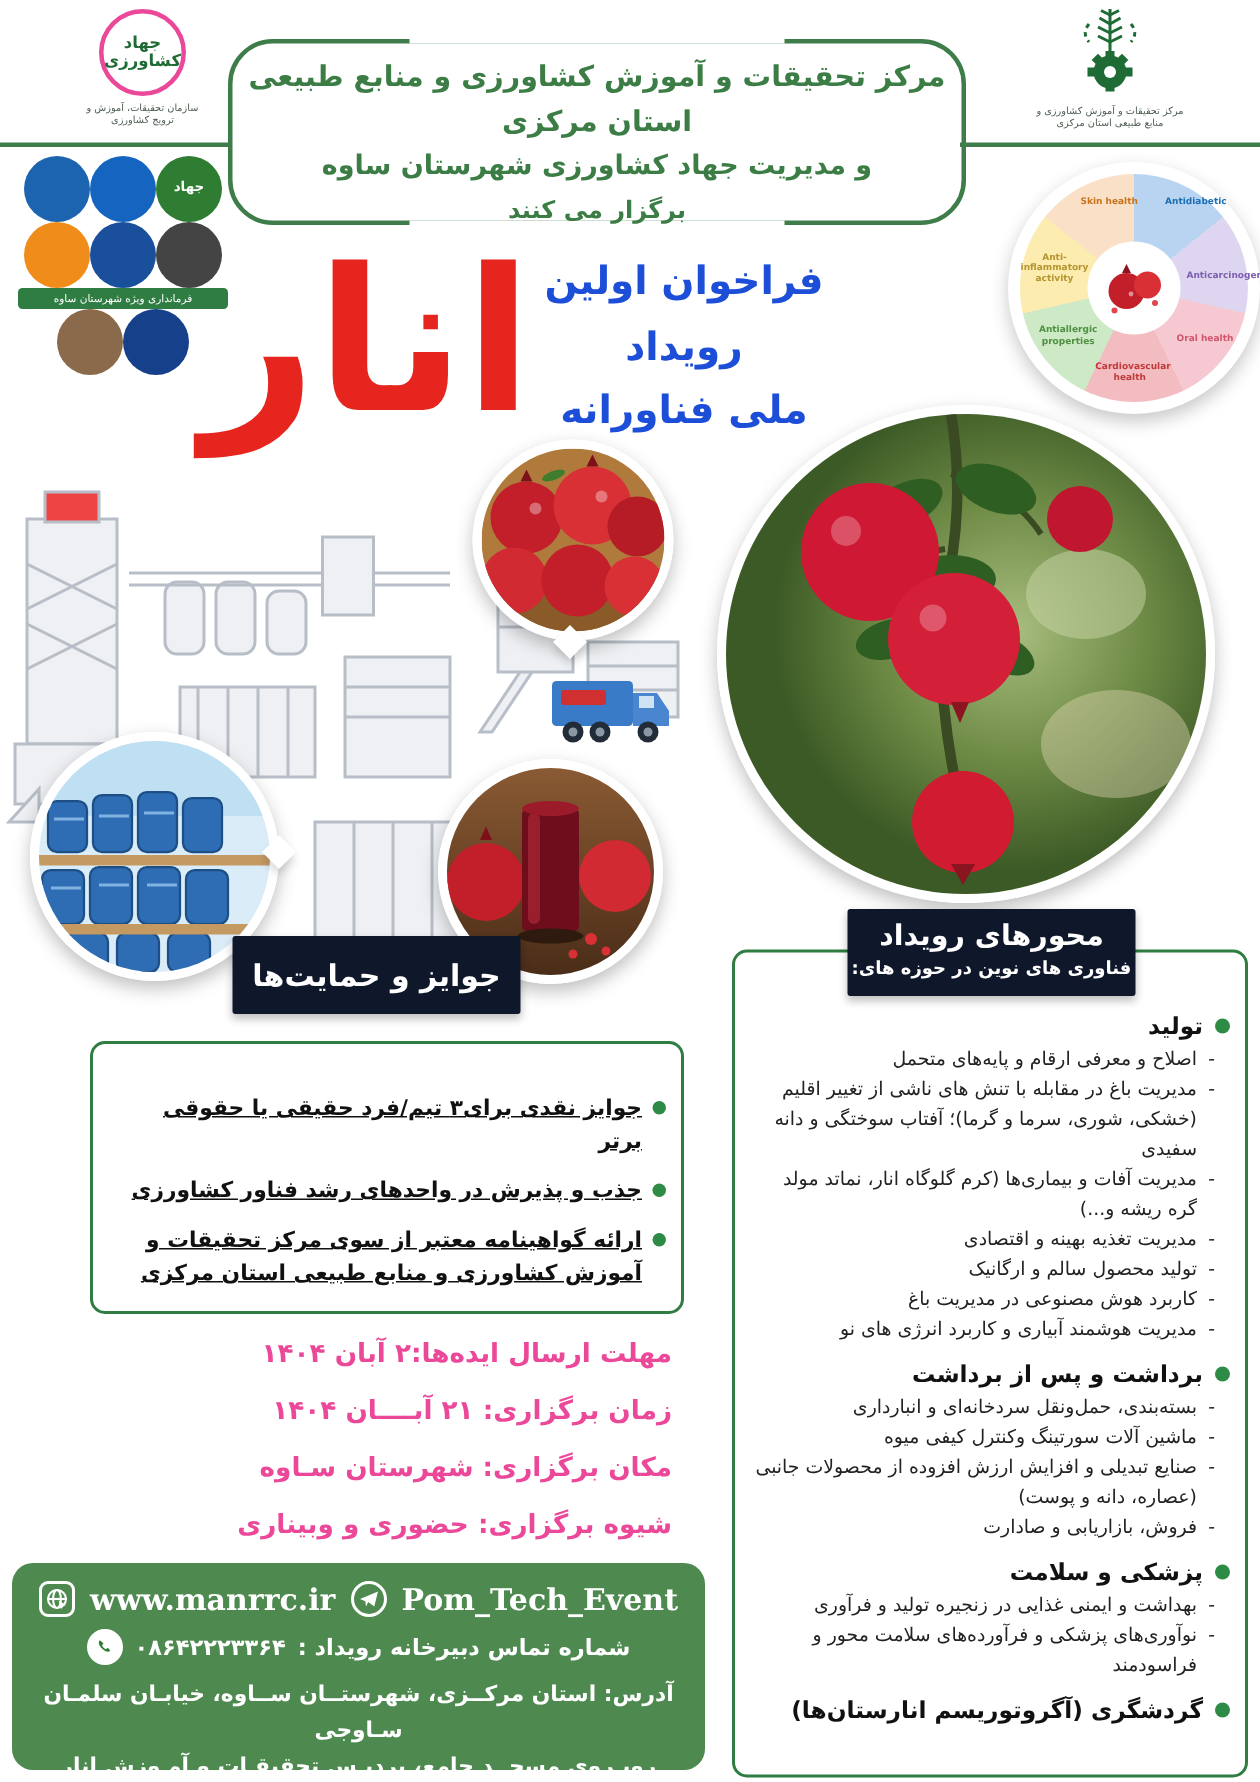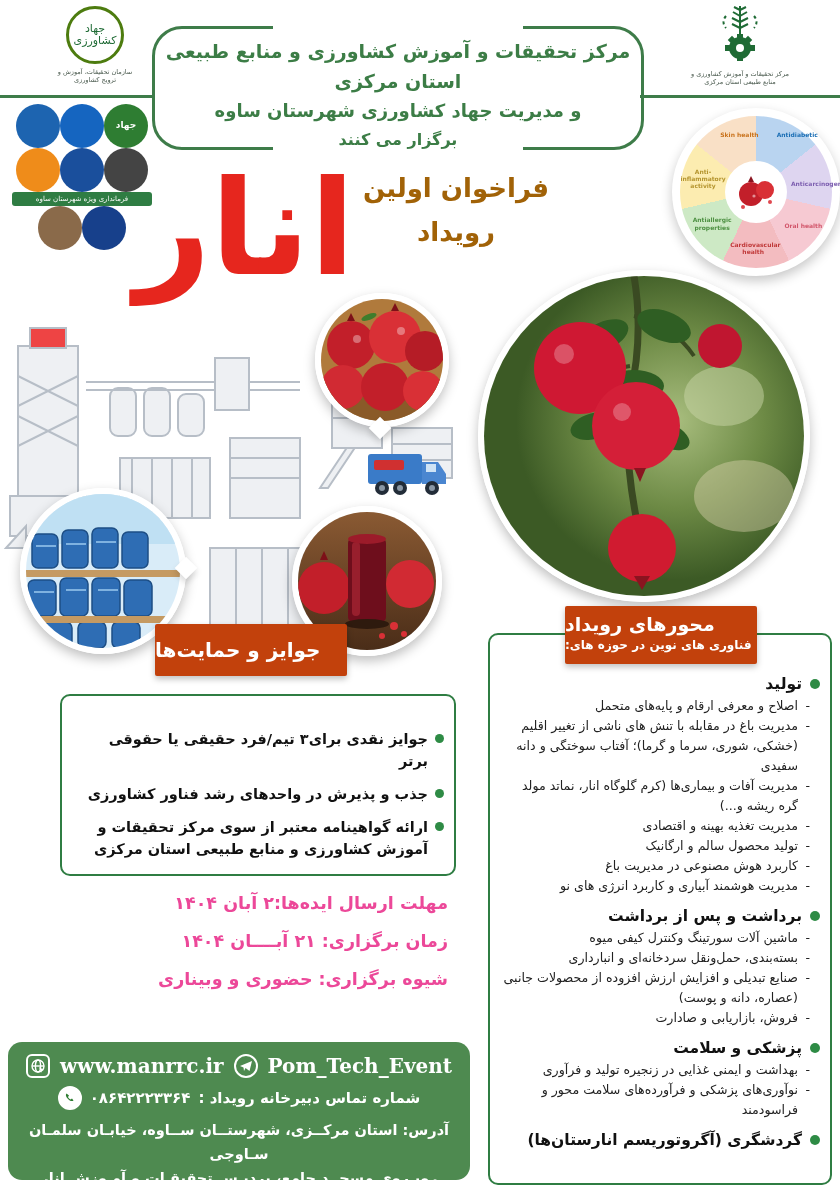--- a/index.html
+++ b/index.html
@@ -11,58 +11,58 @@
   
   .rule{height:3px;background:#3e7c49;top:95px;}
   .bracket{left:152px;top:26px;width:492px;height:124px;border:3px solid #3e7c49;border-radius:30px;}
   .bracket-gap{background:#fff;height:5px;width:250px;left:273px;}
   .org-lines{left:160px;top:36px;width:476px;text-align:center;color:#3c7d46;font-weight:bold;}
   .org-l1{font-size:19px;line-height:30px;}
   .org-l2{font-size:18px;line-height:30px;}
   .org-l3{font-size:16px;line-height:28px;}
   
   .jihad-wrap{left:55px;top:6px;width:80px;text-align:center;}
-  .jihad-circle{width:58px;height:58px;margin:0 auto;border:3px solid #4d7c0f;border-radius:50%;
-    display:flex;align-items:center;justify-content:center;color:#1f6b35;font-weight:normal;font-size:11px;line-height:1.1;}
+  .jihad-circle{width:58px;height:58px;margin:0 auto;border:3px solid #ec4899;border-radius:50%;
+    display:flex;align-items:center;justify-content:center;color:#1f6b35;font-weight:bold;font-size:11px;line-height:1.1;}
   .tiny-cap{font-size:6.5px;color:#4a5a4e;margin-top:4px;line-height:1.3;}
   .emblem-wrap{left:690px;top:4px;width:100px;text-align:center;}
   
   .logo-grid{left:6px;top:104px;width:152px;display:flex;flex-wrap:wrap;gap:0;justify-content:center;align-content:flex-start;}
   .logo-chip{width:44px;height:44px;border-radius:50%;display:flex;align-items:center;justify-content:center;
              color:#fff;font-size:9px;font-weight:bold;text-align:center;line-height:1.1;overflow:hidden;}
   .logo-banner{width:140px;height:14px;border-radius:3px;color:#fff;font-size:7px;display:flex;align-items:center;justify-content:center;}
   
   .wheel{left:672px;top:108px;width:168px;height:168px;border-radius:50%;background:#fff;
          box-shadow:0 5px 12px rgba(0,0,0,.22);display:flex;align-items:center;justify-content:center;}
   .wheel-pie{width:152px;height:152px;border-radius:50%;position:relative;
     background:conic-gradient(#b9d4f0 0deg 51.4deg,#ded5f0 51.4deg 102.8deg,#f6c9d2 102.8deg 154.3deg,
                #f3bcc0 154.3deg 205.7deg,#cde9c5 205.7deg 257.1deg,#fcecb0 257.1deg 308.6deg,#f9e0c6 308.6deg 360deg);}
   .wheel-center{position:absolute;left:50%;top:50%;width:62px;height:62px;margin:-31px 0 0 -31px;border-radius:50%;
     background:#fff;display:flex;align-items:center;justify-content:center;}
   .wheel-label{position:absolute;font-size:6px;font-weight:bold;width:46px;text-align:center;line-height:1.2;}
   
   .big-word{left:140px;top:128px;width:215px;height:205px;color:#e6261e;font-weight:bold;font-size:132px;
             text-align:center;line-height:200px;}
-  .sub-title{left:340px;top:166px;width:232px;text-align:center;color:#a16207;font-weight:bold;}
+  .sub-title{left:340px;top:166px;width:232px;text-align:center;color:#1d4ed8;font-weight:bold;}
   .sub1{font-size:26px;line-height:44px;}
   .sub2{font-size:26px;line-height:40px;}
   
   .photo-circle{border-radius:50%;border:6px solid #fff;box-shadow:0 5px 12px rgba(0,0,0,.25);overflow:hidden;}
   .c-pomes{left:315px;top:293px;width:134px;height:134px;}
   .c-tree{left:478px;top:270px;width:332px;height:332px;}
   .c-barrels{left:20px;top:488px;width:166px;height:166px;}
   .c-juice{left:292px;top:506px;width:150px;height:150px;}
   .tail{width:16px;height:16px;background:#fff;transform:rotate(45deg);box-shadow:3px 3px 6px rgba(0,0,0,.15);}
   
   .box{background:#fff;border:2.5px solid #2f7d43;border-radius:10px;}
-  .band{background:#c2410c;color:#fff;text-align:left;box-shadow:0 3px 6px rgba(0,0,0,.25);}
+  .band{background:#0f172a;color:#fff;text-align:center;box-shadow:0 3px 6px rgba(0,0,0,.25);}
   .prizes-box{left:60px;top:694px;width:396px;height:182px;}
   .prizes-band{left:155px;top:624px;width:192px;height:52px;font-size:20px;font-weight:bold;line-height:52px;border-radius:2px;}
   .prizes-items{left:78px;top:728px;width:366px;}
-  .prize-item{font-size:14.5px;font-weight:600;color:#111;line-height:22px;margin-bottom:11px;position:relative;padding-right:16px;text-align:right;}
+  .prize-item{font-size:14.5px;font-weight:600;color:#111;line-height:22px;margin-bottom:11px;position:relative;padding-right:16px;text-align:right;text-decoration:underline;}
   .prize-item::before{content:"";position:absolute;right:0;top:6px;width:9px;height:9px;border-radius:50%;background:#2e8b45;}
   
   .details{left:70px;top:884px;width:378px;text-align:right;color:#ec4899;font-weight:bold;font-size:17.5px;line-height:38px;}
   
   .footer{left:8px;top:1042px;width:462px;height:138px;background:#4e8a50;border-radius:14px;color:#fff;padding:10px 14px;}
   .f-row1{display:flex;align-items:center;justify-content:center;gap:10px;font-family:"DejaVu Serif","Liberation Serif",serif;
           font-weight:bold;font-size:20px;margin-top:2px;}
   .f-ic{width:24px;height:24px;border:2px solid #fff;border-radius:6px;display:flex;align-items:center;justify-content:center;}
   .f-ic svg{display:block;}
   .f-row2{display:flex;align-items:center;justify-content:center;gap:8px;font-size:15px;font-weight:bold;margin-top:8px;}
@@ -192,20 +192,21 @@
           <circle cx="36" cy="30" r="2" fill="#e0474f"></circle>
             <circle cx="9" cy="35" r="2" fill="#e0474f"></circle>
         </svg>
       </div>
     </div>
   </div>
 
   <div class="abs big-word rtl">انار</div>
   <div class="abs sub-title rtl">
     <div class="sub1">فراخوان اولین رویداد</div>
+    <div class="sub2">ملی فناورانه</div>
   </div>
 
   <svg class="abs" style="left:0;top:318px;" width="478" height="348" viewBox="0 0 478 348">
     <g stroke="#b7bec7" stroke-width="2" fill="#eef0f3">
 
       <rect x="18" y="28" width="60" height="150"></rect>
       <line x1="18" y1="58" x2="78" y2="88"></line>
         <line x1="78" y1="58" x2="18" y2="88"></line>
       <line x1="18" y1="98" x2="78" y2="128"></line>
         <line x1="78" y1="98" x2="18" y2="128"></line>
@@ -393,20 +394,21 @@
       <div class="prize-item">ارائه گواهینامه معتبر از سوی مرکز تحقیقات و آموزش کشاورزی و منابع طبیعی استان مرکزی</div>
 
   </div>
 
   <div class="abs details rtl">
 
       <div>مهلت ارسال ایده‌ها:۲ آبان ۱۴۰۴</div>
 
       <div>زمان برگزاری: ۲۱ آبــــان ۱۴۰۴</div>
 
+      <div>مکان برگزاری: شهرستان سـاوه</div>
 
       <div>شیوه برگزاری: حضوری و وبیناری</div>
 
   </div>
 
   <div class="abs footer">
     <div class="f-row1">
       <span class="f-ic">
         <svg width="16" height="16" viewBox="0 0 16 16" fill="none" stroke="#fff" stroke-width="1.4">
           <circle cx="8" cy="8" r="6"></circle>
@@ -454,22 +456,22 @@
           <div class="axis-item">مدیریت تغذیه بهینه و اقتصادی</div>
           <div class="axis-item">تولید محصول سالم و ارگانیک</div>
           <div class="axis-item">کاربرد هوش مصنوعی در مدیریت باغ</div>
           <div class="axis-item">مدیریت هوشمند آبیاری و کاربرد انرژی های نو</div>
         </div>
       </div>
 
       <div class="axis-sec">
         <div class="axis-head">برداشت و پس از برداشت</div>
         <div class="axis-items">
+          <div class="axis-item">بسته‌بندی، حمل‌ونقل سردخانه‌ای و انبارداری</div>
           <div class="axis-item">ماشین آلات سورتینگ وکنترل کیفی میوه</div>
-          <div class="axis-item">بسته‌بندی، حمل‌ونقل سردخانه‌ای و انبارداری</div>
           <div class="axis-item">صنایع تبدیلی و افزایش ارزش افزوده از محصولات جانبی (عصاره، دانه و پوست)</div>
           <div class="axis-item">فروش، بازاریابی و صادارت</div>
         </div>
       </div>
 
       <div class="axis-sec">
         <div class="axis-head">پزشکی و سلامت</div>
         <div class="axis-items">
           <div class="axis-item">بهداشت و ایمنی غذایی در زنجیره تولید و فرآوری</div>
           <div class="axis-item">نوآوری‌های پزشکی و فرآورده‌های سلامت محور و فراسودمند</div>

